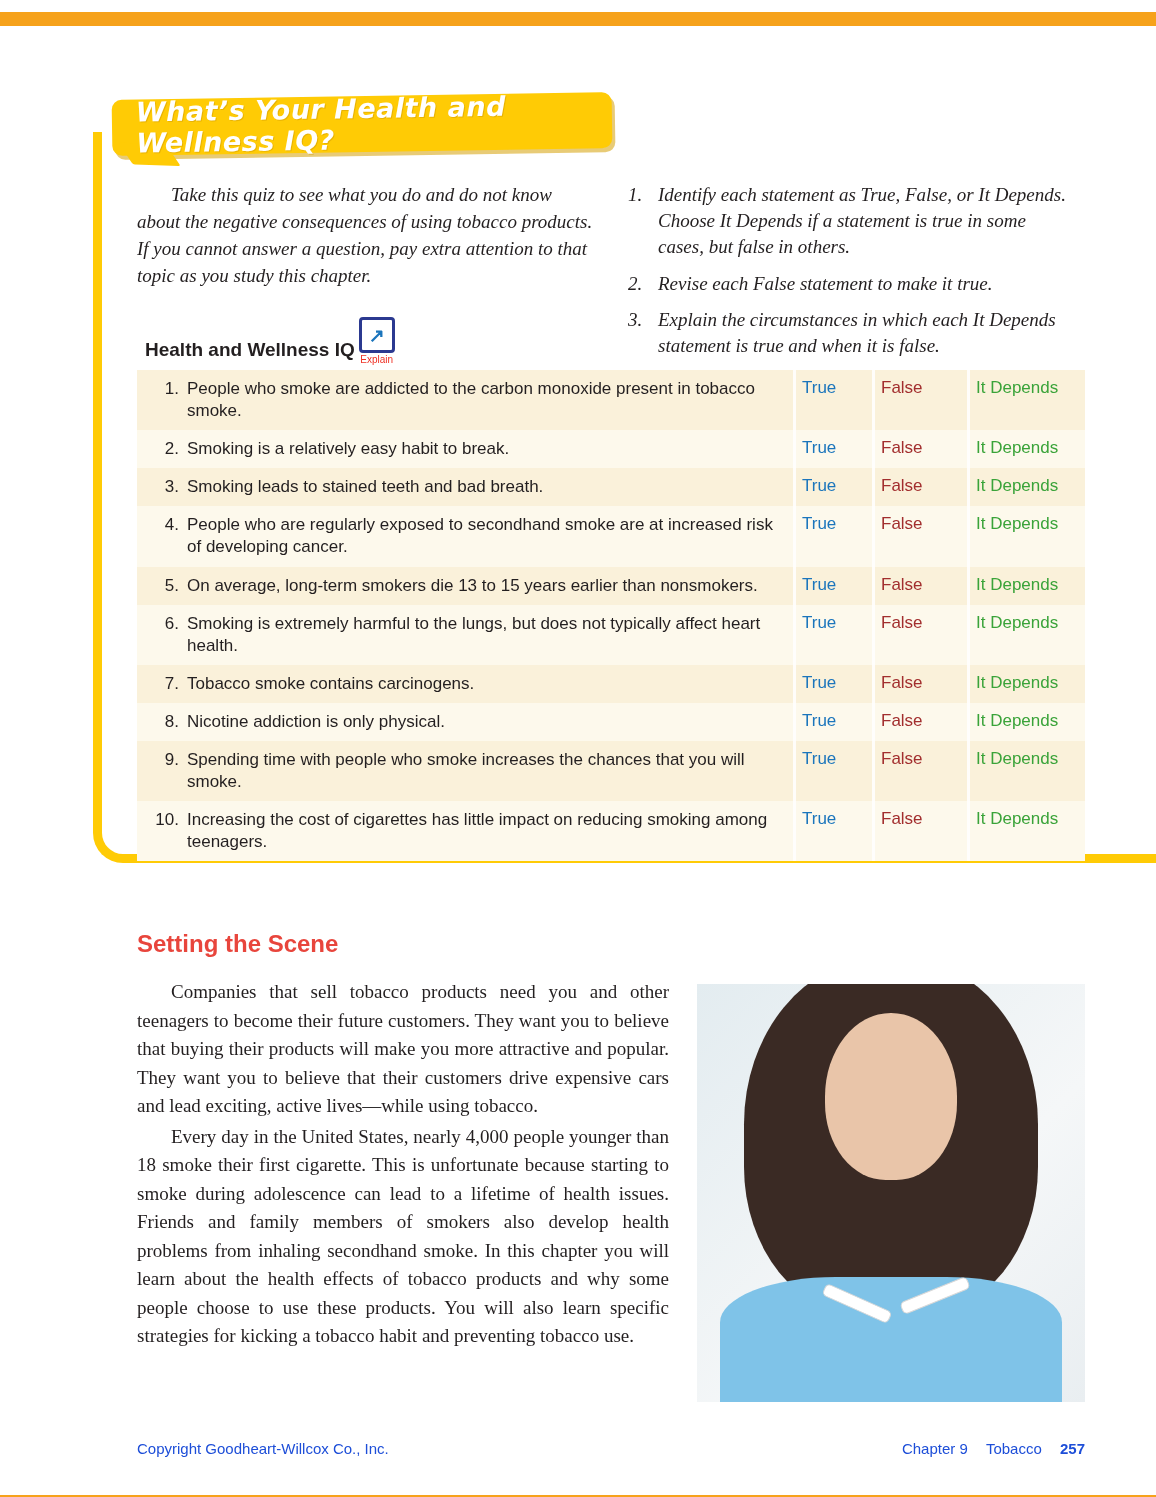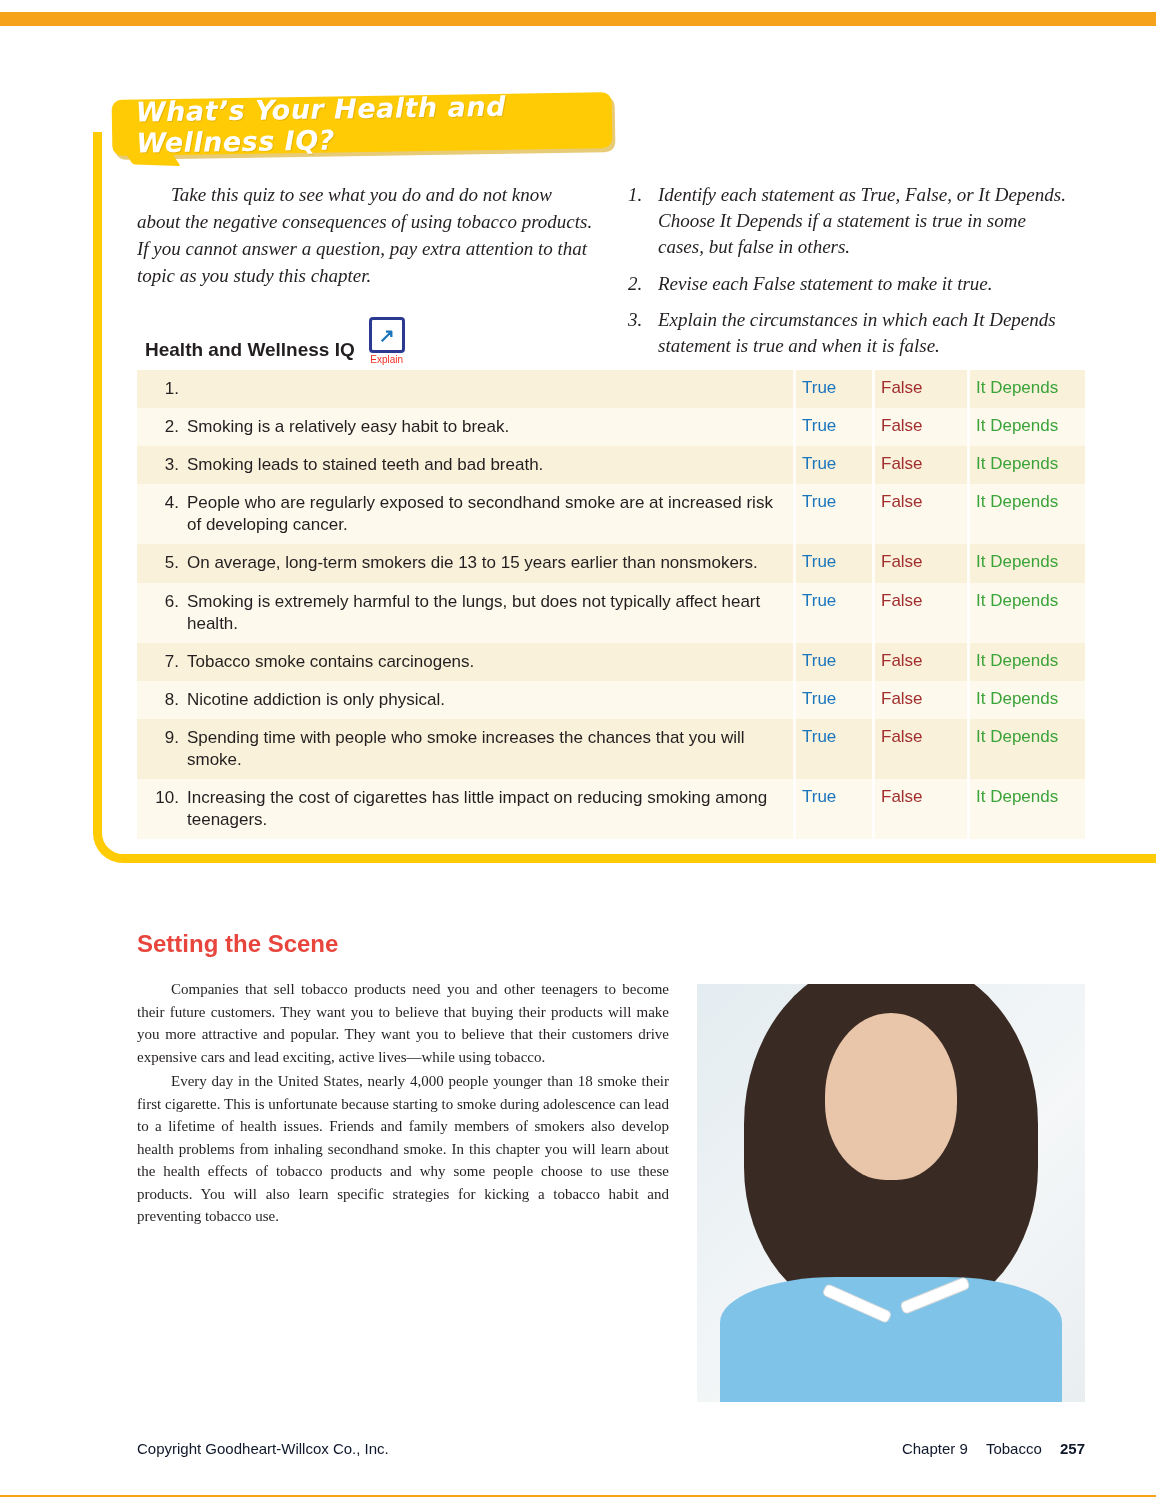--- a/index.html
+++ b/index.html
@@ -23,21 +23,21 @@
 
   
   .intro{position:absolute;left:137px;top:170px;width:462px;font-style:italic;font-size:19px;line-height:1.42;}
   .intro .lead-indent{display:inline-block;width:34px;}
   .instructions{position:absolute;left:628px;top:170px;width:442px;font-style:italic;font-size:19px;line-height:1.38;}
   .instr-item{display:flex;margin-bottom:10px;}
   .instr-num{width:30px;flex:0 0 30px;}
   .instr-text{flex:1;}
 
   
-  .quiz-header{position:absolute;left:145px;top:305px;display:flex;align-items:flex-end;gap:14px;
+  .quiz-header{position:absolute;left:145px;top:305px;display:flex;align-items:flex-end;gap:4px;
     font-family:"Liberation Sans", sans-serif;}
   .quiz-label{font-weight:bold;font-size:19px;padding-bottom:4px;}
   .assess{display:flex;flex-direction:column;align-items:center;}
   .assess-box{width:30px;height:30px;border:3px solid #2b3990;border-radius:4px;background:#fff;
     display:flex;align-items:center;justify-content:center;font-size:19px;font-weight:bold;color:#1b75bc;line-height:1;}
   .assess-label{font-size:10px;color:#ee3124;margin-top:1px;}
 
   
   .quiz-table{position:absolute;left:137px;top:358px;width:948px;font-family:"Liberation Sans", sans-serif;font-size:17px;}
   .quiz-row{display:flex;align-items:stretch;}
@@ -55,26 +55,26 @@
   .scene{position:absolute;left:137px;top:918px;width:948px;}
   .scene-heading{font-family:"Liberation Sans", sans-serif;font-weight:bold;font-size:24px;color:#e8453c;margin:0 0 20px 0;}
   .scene-body{overflow:hidden;}
   .scene-photo{float:right;width:388px;height:418px;margin:6px 0 0 28px;position:relative;
     background:linear-gradient(135deg,#e3ecf0 0%,#f5f7f8 60%,#e9eef1 100%);overflow:hidden;}
   .photo-hair{position:absolute;top:-6%;left:12%;width:76%;height:86%;background:#3a2a24;border-radius:46% 46% 42% 42%;}
   .photo-face{position:absolute;top:7%;left:33%;width:34%;height:40%;background:#e9c5a9;border-radius:50% 50% 46% 46%;}
   .photo-shirt{position:absolute;bottom:-2%;left:6%;width:88%;height:32%;background:#7fc3e8;border-radius:34% 34% 0 0;}
   .photo-cig-left{position:absolute;bottom:22%;left:32%;width:70px;height:11px;background:#fff;border:1px solid #d8d8d8;transform:rotate(24deg);border-radius:5px;}
   .photo-cig-right{position:absolute;bottom:24%;left:52%;width:70px;height:11px;background:#fff;border:1px solid #d8d8d8;transform:rotate(-22deg);border-radius:5px;}
-  .scene-para{font-size:15px;line-height:1.5;text-align:justify;margin:0 0 2px 0;}
+  .scene-para{font-size:19px;line-height:1.5;text-align:justify;margin:0 0 2px 0;}
   .scene-para .para-indent{display:inline-block;width:34px;}
 
   
   .footer{position:absolute;left:137px;top:1428px;width:948px;display:flex;justify-content:space-between;
-    font-family:"Liberation Sans", sans-serif;font-size:15px;color:#0f172a;}
+    font-family:"Liberation Sans", sans-serif;font-size:15px;color:#1d4ed8;}
   .footer-right span{margin-left:14px;}
   .footer-page{font-weight:bold;}
 </style>
 </head>
 <body>
 
 <div class="page">
 
   <div class="bar top"></div>
   <div class="bar bottom"></div>
@@ -109,20 +109,21 @@
     <span class="assess">
       <span class="assess-box">↗</span>
       <span class="assess-label">Explain</span>
     </span>
   </div>
 
   <div class="quiz-table">
       <div class="quiz-row odd">
         <div class="q-statement">
           <div class="q-num">1.</div>
+          <div class="q-text">People who smoke are addicted to the carbon monoxide present in tobacco smoke.</div>
         </div>
         <div class="q-opt true">True</div>
         <div class="q-opt false">False</div>
         <div class="q-opt dep">It Depends</div>
       </div>
       <div class="quiz-row even">
         <div class="q-statement">
           <div class="q-num">2.</div>
           <div class="q-text">Smoking is a relatively easy habit to break.</div>
         </div>

